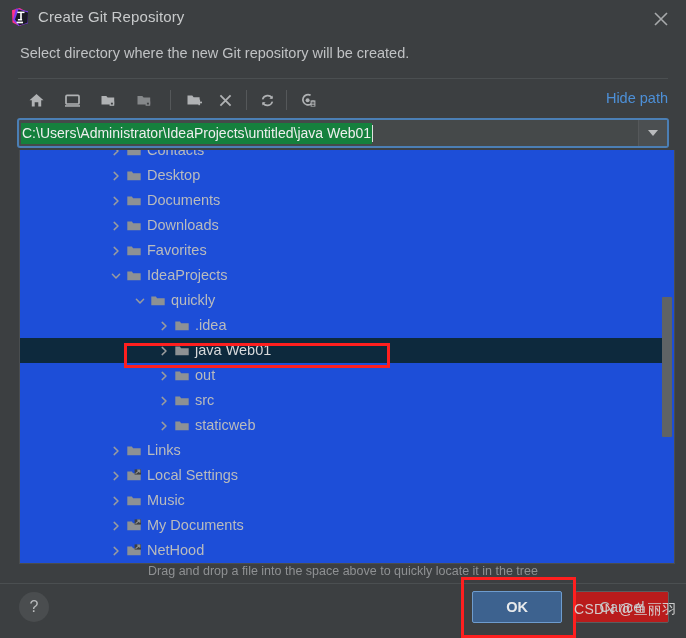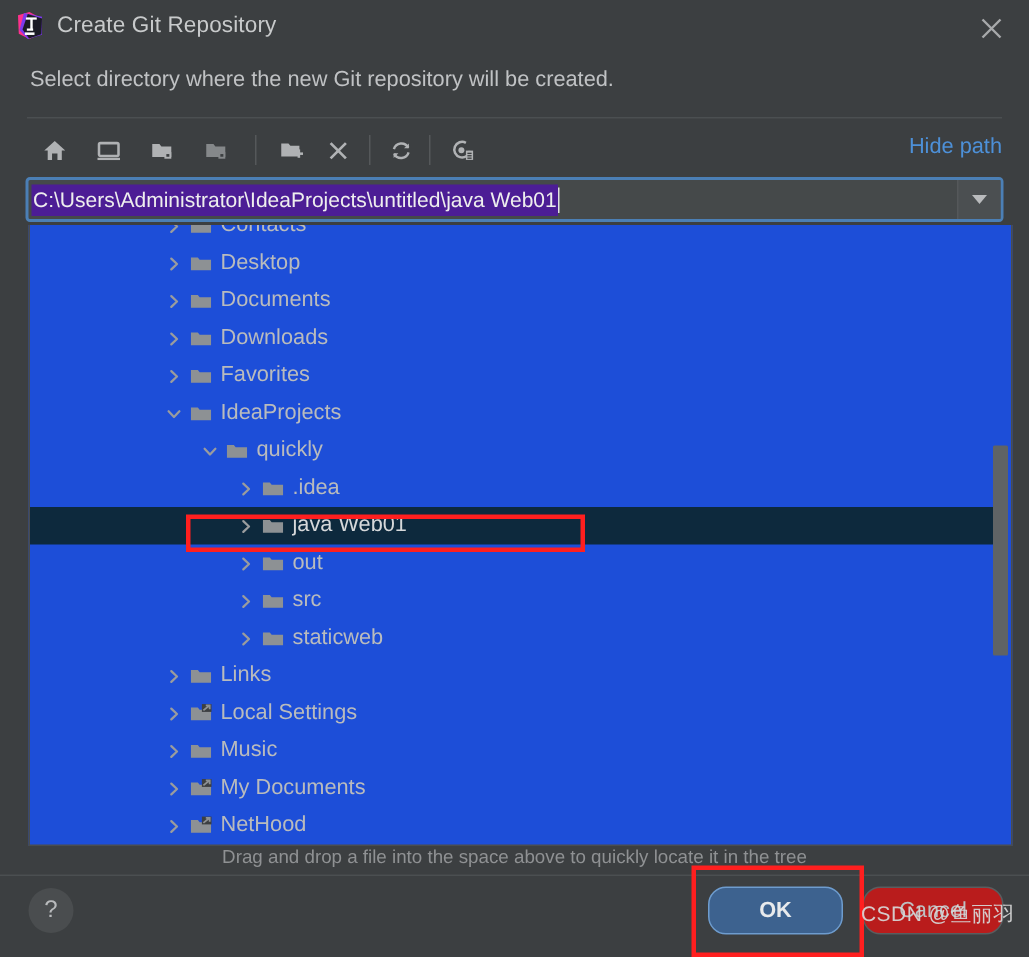--- a/index.html
+++ b/index.html
@@ -128,21 +128,21 @@
     flex: 1 1 auto;
     position: relative;
     display: flex;
     align-items: center;
     padding-left: 2px;
     overflow: hidden;
   }
   .path-text {
     font-size: 14px;
     color: #eeeeee;
-    background: #4c1d95;
+    background: #15803d;
     padding: 2px 1px 3px 1px;
     white-space: nowrap;
     line-height: 16px;
   }
   .path-caret {
     width: 1px;
     height: 17px;
     background: #e0e0e0;
   }
   .path-drop {
@@ -284,21 +284,21 @@
     display: flex;
     align-items: center;
     justify-content: center;
     font-size: 16px;
     color: #b9bbbd;
     cursor: pointer;
   }
   .btn {
     position: absolute;
     height: 32px;
-    border-radius: 12px;
+    border-radius: 2px;
     display: flex;
     align-items: center;
     justify-content: center;
     font-size: 14.5px;
     cursor: pointer;
     box-sizing: border-box;
   }
   .btn-ok {
     left: 472px;
     top: 591px;

